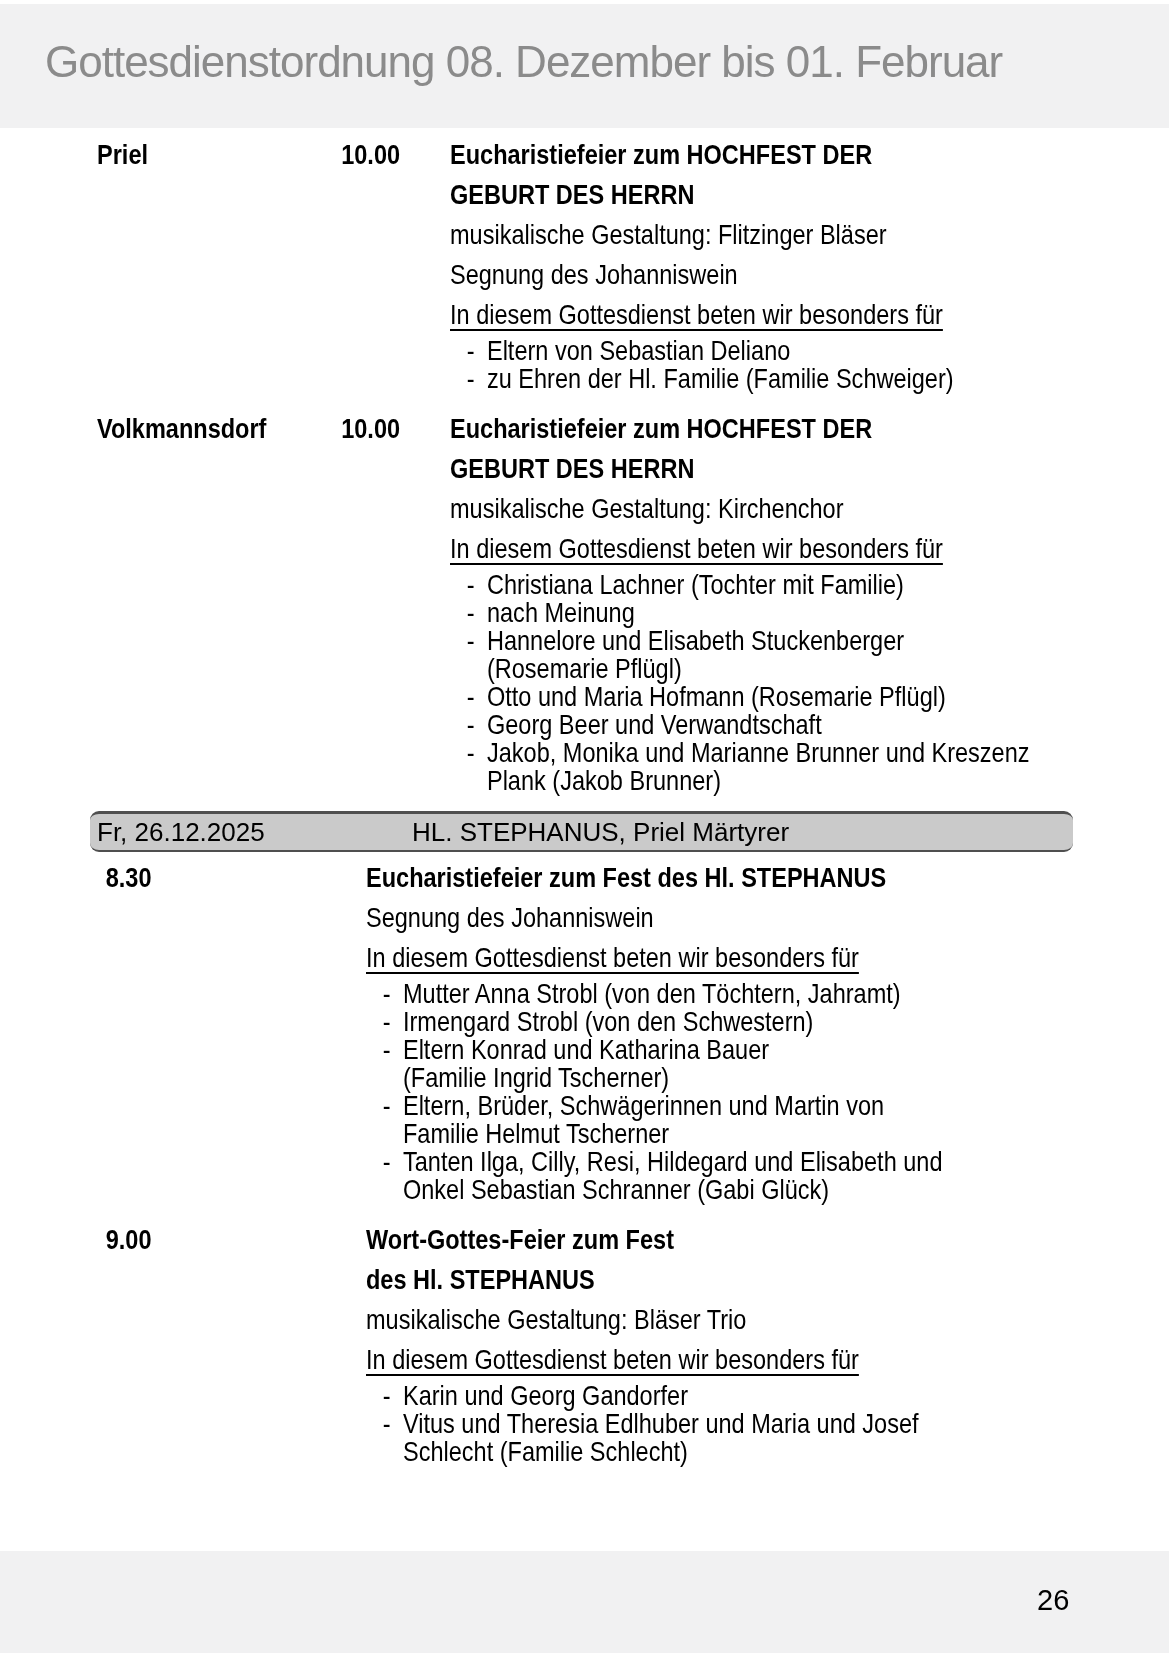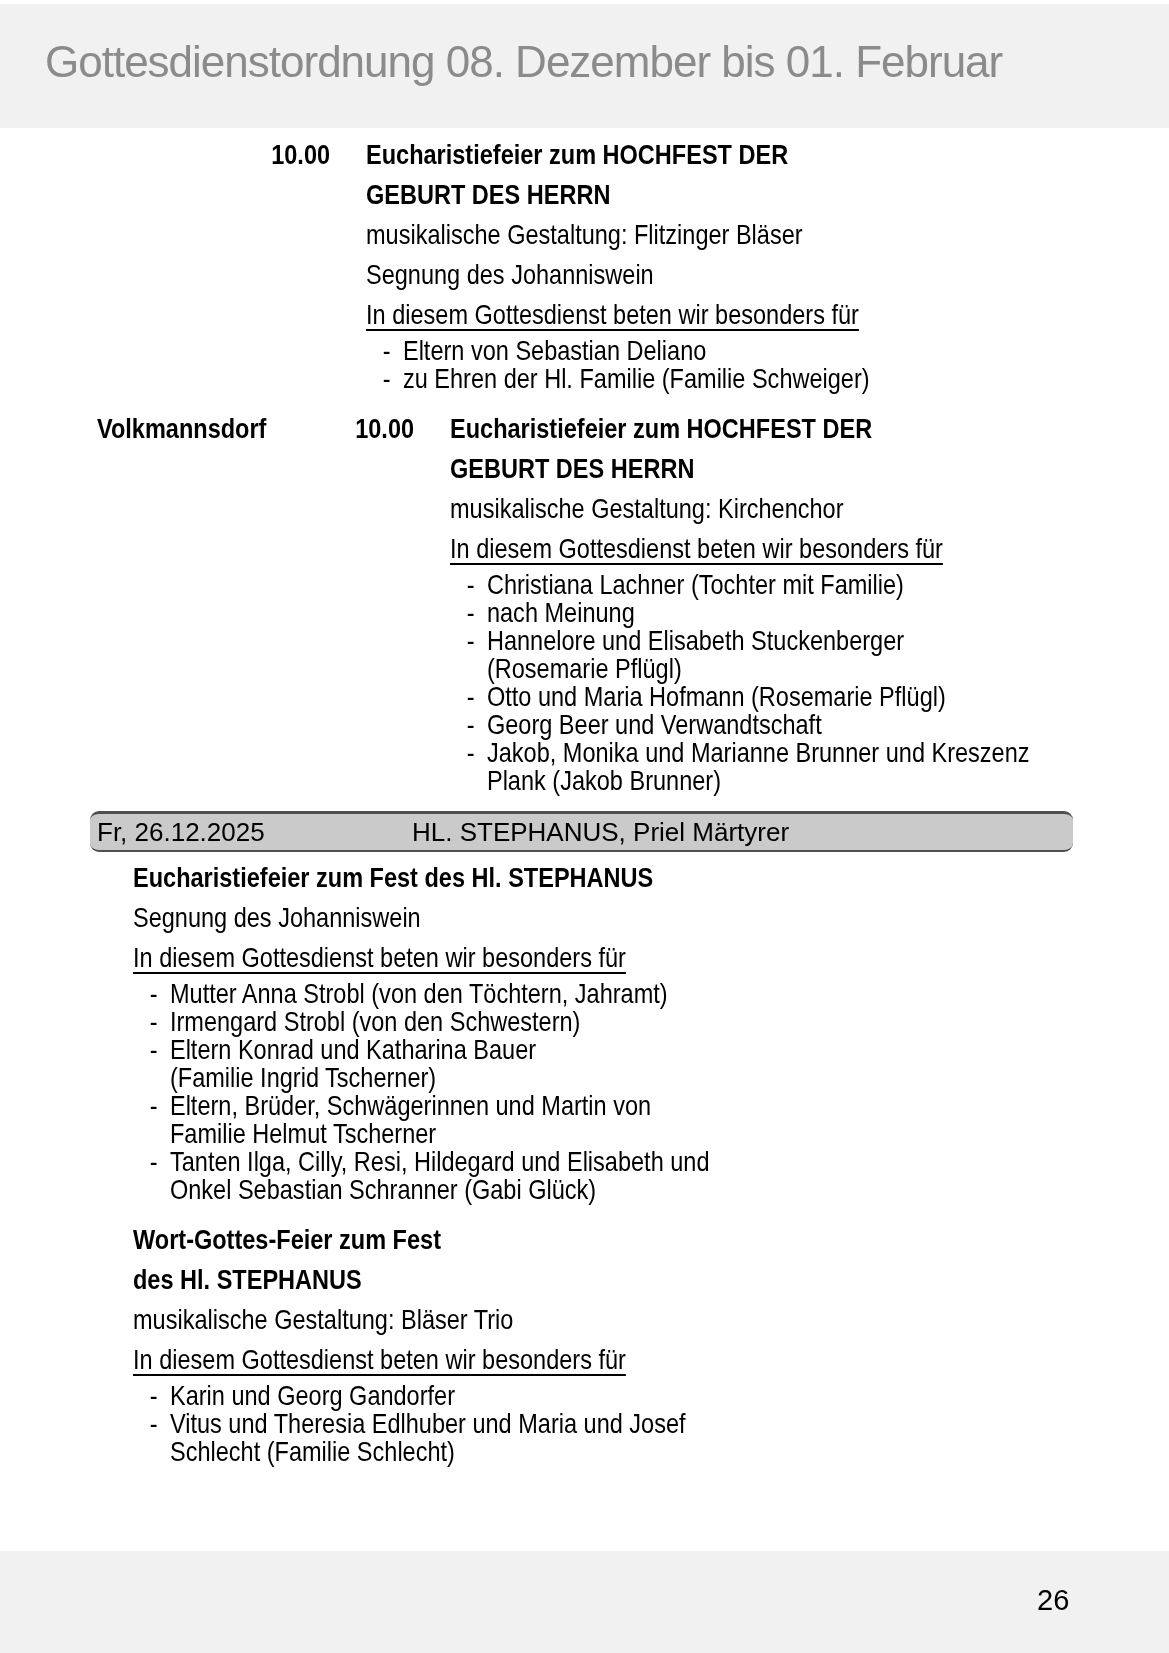--- a/index.html
+++ b/index.html
@@ -18,21 +18,21 @@
   .header-title {
     position: absolute; left: 45px; top: 40px;
     font-size: 44px; line-height: 44px; letter-spacing: -1px;
     color: var(--title-color, #8b8b8b); white-space: nowrap;
   }
   
   .content { position: absolute; top: 128px; left: 0; width: 1169px; padding-top: 7px; }
   .entry { display: grid; grid-template-columns: 233px 84px 1fr; margin-left: 97px; margin-bottom: 16px; }
   .entry.wang { margin-top: 6px; }
   .col-loc { line-height: 40px; white-space: nowrap; }
-  .col-time { line-height: 40px; text-align: right; white-space: nowrap; }
+  .col-time { line-height: 40px; text-align: left; white-space: nowrap; }
   .cond {
     display: inline-block; transform: scaleX(0.84); transform-origin: 0 50%;
     font-weight: bold; font-size: 28px; white-space: nowrap;
   }
   .cond-r {
     display: inline-block; transform: scaleX(0.84); transform-origin: 100% 50%;
     font-weight: bold; font-size: 28px; white-space: nowrap;
   }
   .col-desc { overflow: visible; }
   .desc-inner {
@@ -69,20 +69,21 @@
 </style>
 </head>
 <body style="--page-bg: #ffffff; --band-bg: #f1f1f2; --bar-bg: #cacaca; --bar-border: #4f4f4f; --title-color: #8b8b8b; --text-color: #000000;">
 
 <div class="header-band"></div>
 <div class="header-title">Gottesdienstordnung 08. Dezember bis 01. Februar</div>
 
 <div class="content">
 
   <div class="entry">
+    <div class="col-loc"><span class="cond">Priel</span></div>
     <div class="col-time"><span class="cond-r">10.00</span></div>
     <div class="col-desc">
       <div class="desc-inner">
         <div class="d-title">Eucharistiefeier zum HOCHFEST DER</div>
         <div class="d-title">GEBURT DES HERRN</div>
         <div class="d-para">musikalische Gestaltung: Flitzinger Bläser</div>
         <div class="d-para">Segnung des Johanniswein</div>
         <div class="d-header">In diesem Gottesdienst beten wir besonders für</div>
         <div class="intentions">
           <div class="int-item">
@@ -130,20 +131,21 @@
       </div>
     </div>
   </div>
 
   <div class="date-bar">
     <span class="date-label">Fr, 26.12.2025</span>
     <span class="feast-label">HL. STEPHANUS, Priel Märtyrer</span>
   </div>
 
   <div class="entry">
+    <div class="col-time"><span class="cond-r">8.30</span></div>
     <div class="col-desc">
       <div class="desc-inner">
         <div class="d-title">Eucharistiefeier zum Fest des Hl. STEPHANUS</div>
         <div class="d-para">Segnung des Johanniswein</div>
         <div class="d-header">In diesem Gottesdienst beten wir besonders für</div>
         <div class="intentions">
           <div class="int-item">
               <div class="int-line">Mutter Anna Strobl (von den Töchtern, Jahramt)</div>
             </div>
           <div class="int-item">
@@ -160,20 +162,21 @@
           <div class="int-item">
             <div class="int-line">Tanten Ilga, Cilly, Resi, Hildegard und Elisabeth und</div>
             <div class="int-line">Onkel Sebastian Schranner (Gabi Glück)</div>
           </div>
         </div>
       </div>
     </div>
   </div>
 
   <div class="entry wang">
+    <div class="col-time"><span class="cond-r">9.00</span></div>
     <div class="col-desc">
       <div class="desc-inner">
         <div class="d-title">Wort-Gottes-Feier zum Fest</div>
         <div class="d-title">des Hl. STEPHANUS</div>
         <div class="d-para">musikalische Gestaltung: Bläser Trio</div>
         <div class="d-header">In diesem Gottesdienst beten wir besonders für</div>
         <div class="intentions">
           <div class="int-item">
               <div class="int-line">Karin und Georg Gandorfer</div>
             </div>

